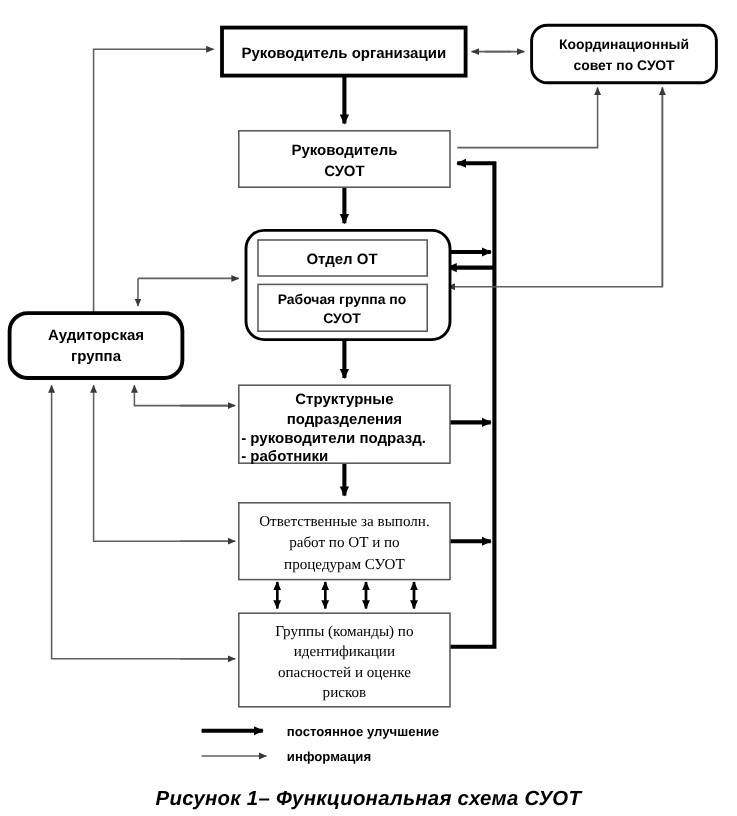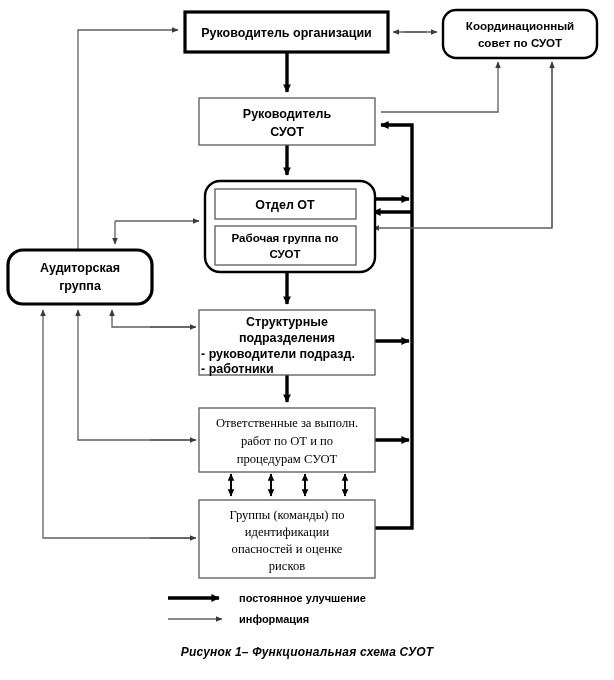--- a/index.html
+++ b/index.html
@@ -12,20 +12,21 @@
     width: 614px;
     height: 680px;
     overflow: hidden;
     font-family: "Liberation Sans", sans-serif;
     color: #000000;
   }
   #diagram-root {
     position: relative;
     width: 614px;
     height: 572px;
+    margin-top: 11px;
   }
   svg#scheme {
     display: block;
     width: 614px;
     height: 680px;
   }
   .box-fill { fill: #ffffff; }
   .b-thick { stroke: #000000; stroke-width: 3.2; }
   .b-med   { stroke: #000000; stroke-width: 2.4; }
   .b-thin  { stroke: #5a5a5a; stroke-width: 1.3; }
@@ -60,21 +61,21 @@
   }
   .caption {
     position: absolute;
     left: 0;
     top: 645px;
     width: 614px;
     text-align: center;
     font-family: "Liberation Sans", sans-serif;
     font-style: italic;
     font-weight: bold;
-    font-size: 12px;
+    font-size: 17px;
     letter-spacing: 0.2px;
     color: #000000;
   }
 </style>
 </head>
 <body>
 
 <div id="diagram-root">
 
   <svg id="scheme" viewBox="0 0 614 680">

